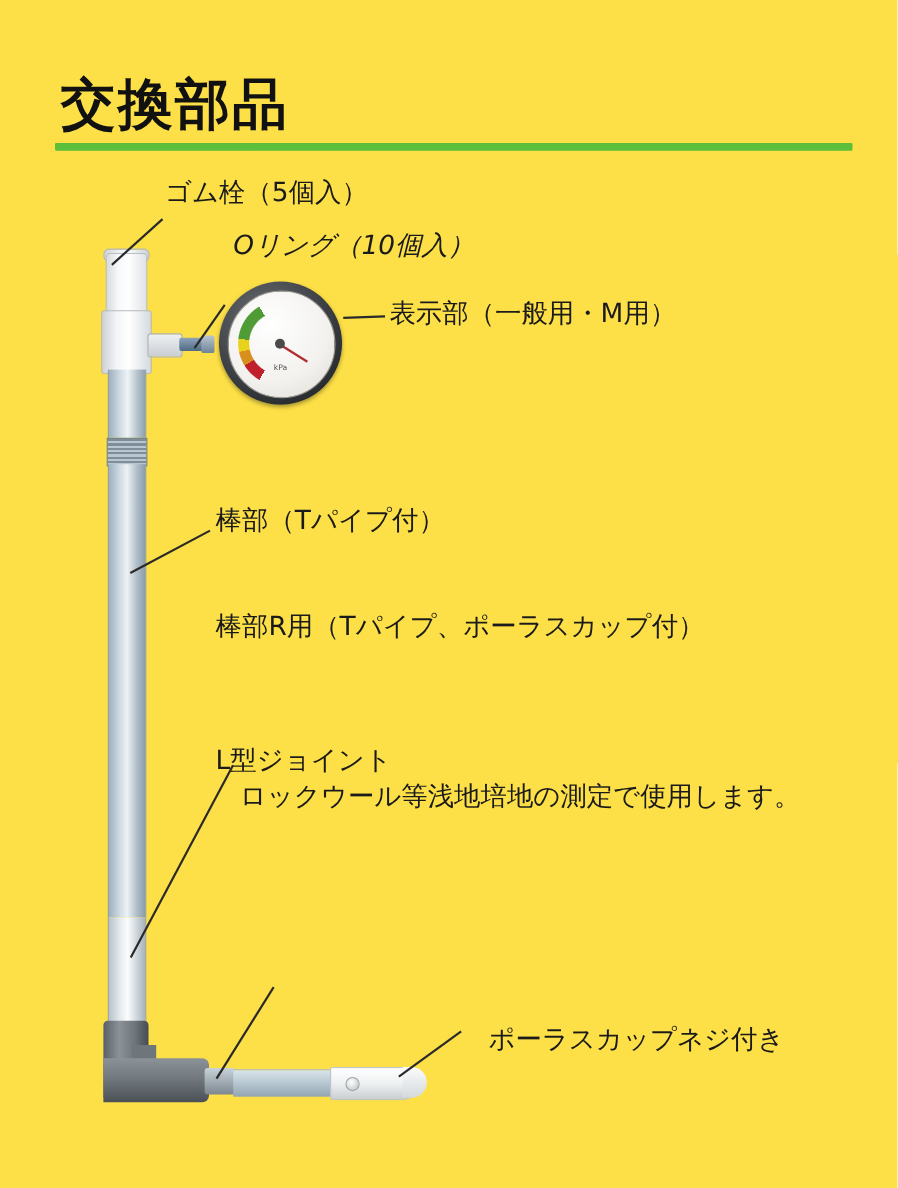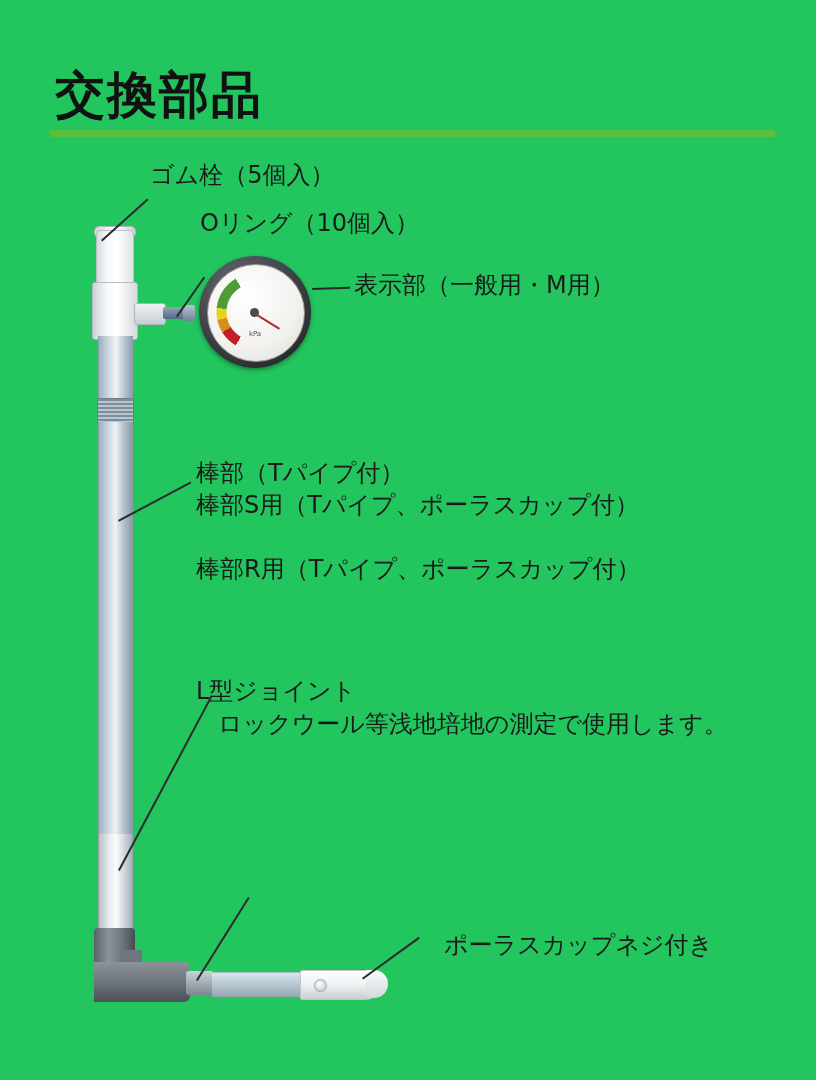--- a/index.html
+++ b/index.html
@@ -13,21 +13,21 @@
     position: relative;
     font-family: "Liberation Sans", sans-serif;
     color: #1a1a1a;
     overflow: hidden;
   }
   #page {
     position: absolute;
     left: 0; top: 0;
     width: 816px;
     height: 1080px;
-    background: #22c55e;
+    background: #fde047;
   }
 
   
   .title {
     position: absolute;
     left: 55px;
     top: 62px;
     font-size: 50px;
     font-weight: bold;
     letter-spacing: 2px;
@@ -316,26 +316,25 @@
   <div class="leader" style="left:118px; top:520px; width:82px; transform: rotate(-28deg);"></div>
 
   <div class="leader" style="left:118px; top:870px; width:198px; transform: rotate(-62deg);"></div>
 
   <div class="leader" style="left:196px; top:980px; width:98px; transform: rotate(-58deg);"></div>
 
   <div class="leader" style="left:362px; top:978px; width:70px; transform: rotate(-36deg);"></div>
 
   <div class="label" style="left:150px; top:160px;">ゴム栓（5個入）</div>
 
-  <div class="label" style="left:200px; top:208px;">Oリング（10個入）</div>
+  <div class="label" style="left:212px; top:208px;font-style:italic;">Oリング（10個入）</div>
 
   <div class="label" style="left:354px; top:270px;">表示部（一般用・M用）</div>
 
   <div class="label" style="left:196px; top:458px;">棒部（Tパイプ付）</div>
-  <div class="label" style="left:196px; top:490px;">棒部S用（Tパイプ、ポーラスカップ付）</div>
   <div class="label" style="left:196px; top:522px;margin-top:32px;">棒部R用（Tパイプ、ポーラスカップ付）</div>
 
   <div class="label" style="left:218px; top:709px;">ロックウール等浅地培地の測定で使用します。</div>
   <div class="label" style="left:196px; top:676px;">L型ジョイント</div>
 
 
   <div class="label" style="left:444px; top:930px;">ポーラスカップネジ付き</div>
 
 </div>
 

